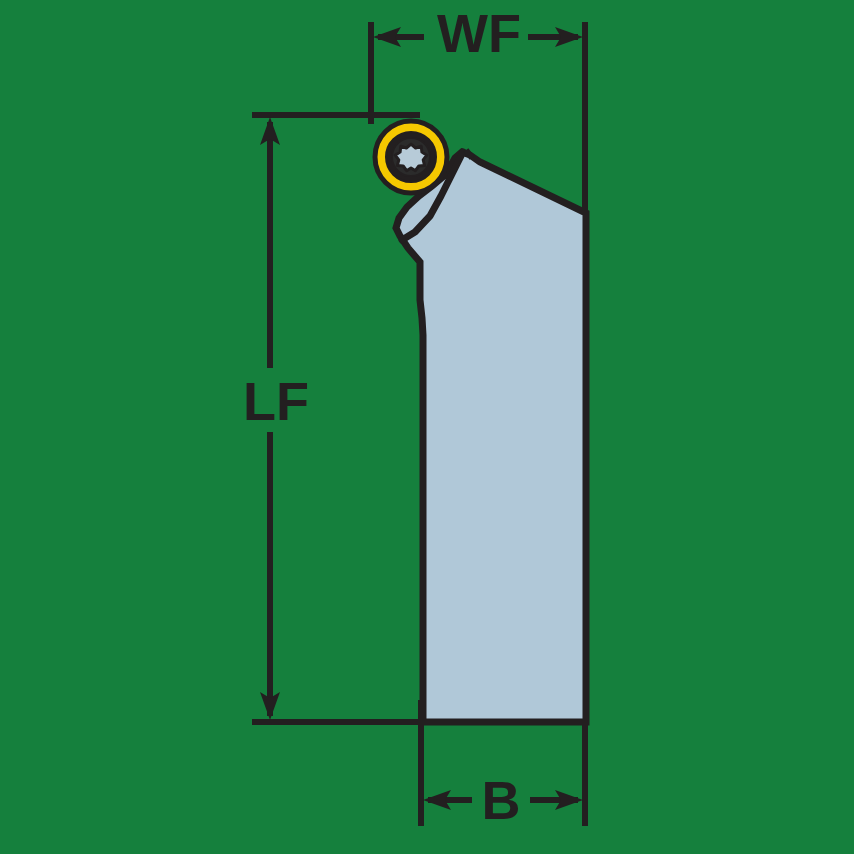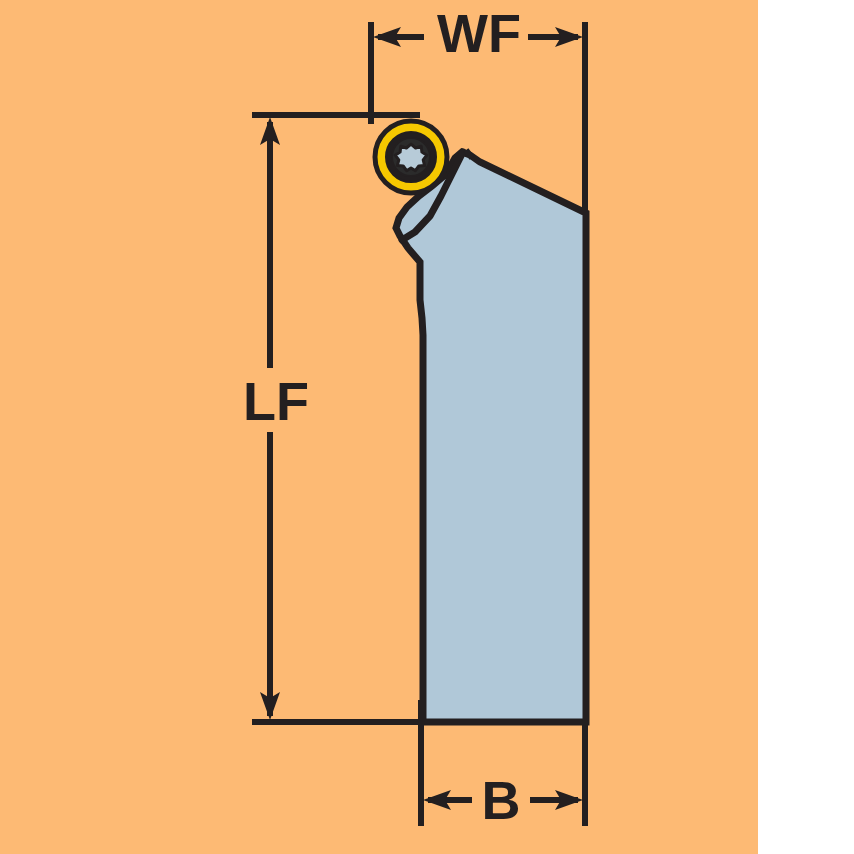--- a/index.html
+++ b/index.html
@@ -8,23 +8,23 @@
     background: #ffffff;
   }
   body {
     width: 854px;
     height: 854px;
     font-family: "Liberation Sans", sans-serif;
     overflow: hidden;
   }
   #drawing-root {
     position: relative;
-    width: 758px;
+    width: 854px;
     height: 854px;
-    background: #fdba74;
+    background: #15803d;
   }
   #tech-svg {
     position: absolute;
     top: 0;
     left: 0;
     display: block;
   }
   .dim-label {
     font-family: "Liberation Sans", sans-serif;
     font-weight: bold;

